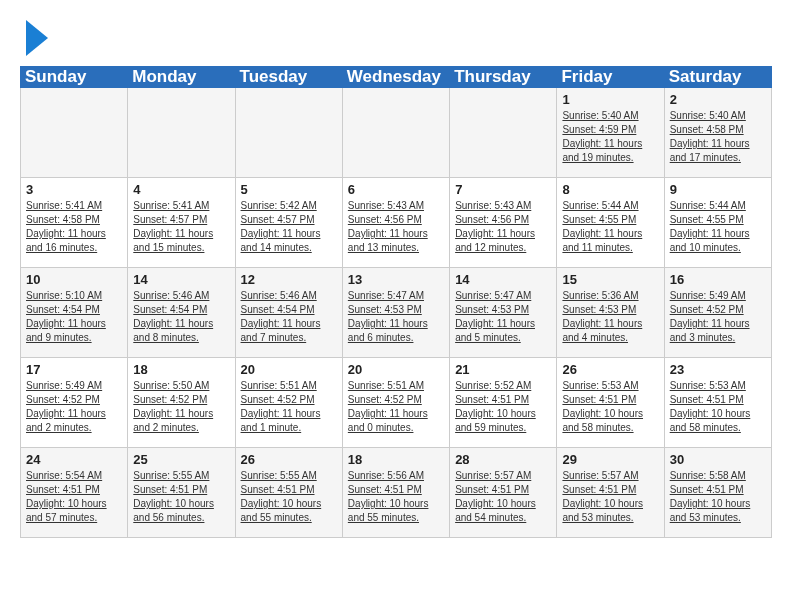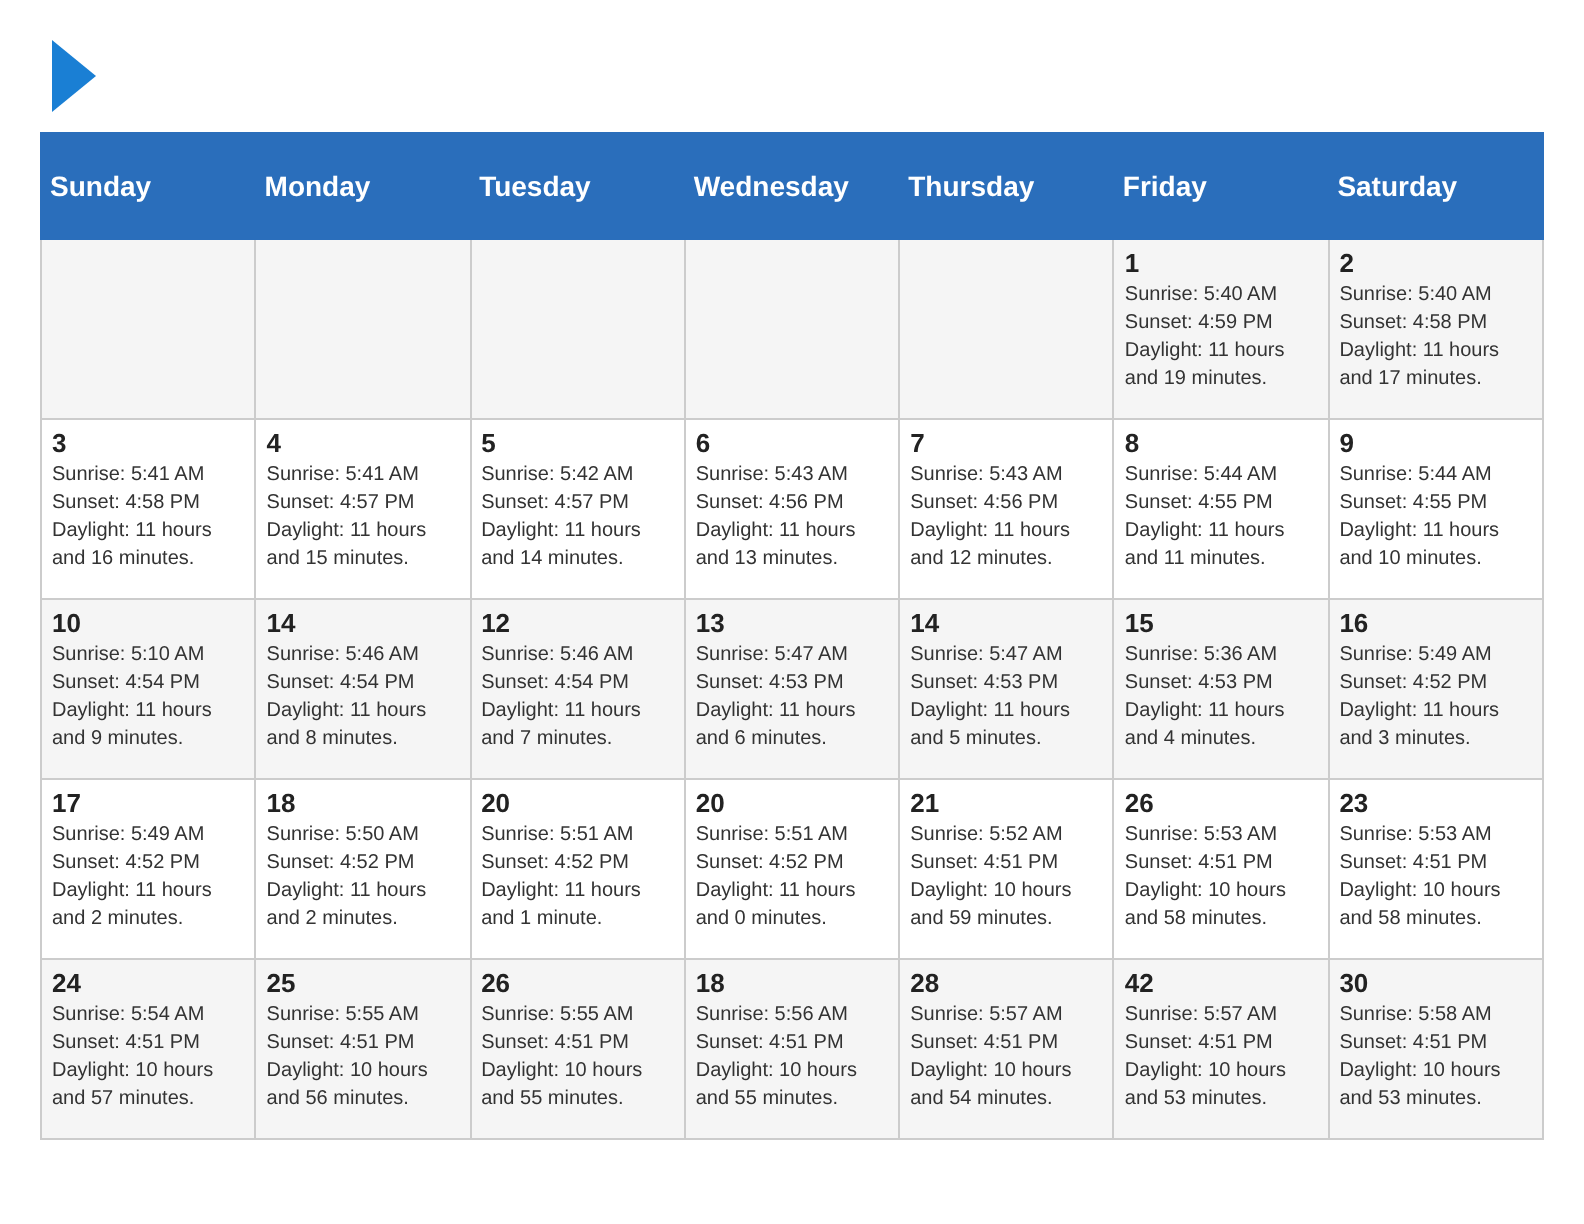--- a/index.html
+++ b/index.html
@@ -52,22 +52,22 @@
     table {
       width: 100%;
       border-collapse: collapse;
       table-layout: fixed;
     }
     thead tr {
       background-color: #2a6ebb;
       color: #fff;
     }
     thead th {
-      padding: 18px 4px;
-      font-size: 14px;
+      padding: 0 4px;
+      font-size: 17px;
       font-weight: bold;
       text-align: left;
       border: 1px solid #2a6ebb;
     }
     tbody tr {
       background: #fff;
     }
     tbody tr:nth-child(odd) {
       background: #f5f5f5;
     }
@@ -82,20 +82,21 @@
     .day-num {
       font-size: 13px;
       font-weight: bold;
       display: block;
       margin-bottom: 2px;
     }
     .cell-info {
       font-size: 10px;
       line-height: 1.4;
       color: #333;
+      text-decoration: underline;
     }
   </style>
 </head>
 <body>
 
 <div class="header">
   <div class="logo">
     <div class="logo-text">
       <span class="general"></span>
       <span class="blue"></span>
@@ -325,21 +326,21 @@
 and 55 minutes.</div>
         </td>
         <td>
           <span class="day-num">28</span>
           <div class="cell-info">Sunrise: 5:57 AM
 Sunset: 4:51 PM
 Daylight: 10 hours
 and 54 minutes.</div>
         </td>
         <td>
-          <span class="day-num">42</span>
+          <span class="day-num">29</span>
           <div class="cell-info">Sunrise: 5:57 AM
 Sunset: 4:51 PM
 Daylight: 10 hours
 and 53 minutes.</div>
         </td>
         <td>
           <span class="day-num">30</span>
           <div class="cell-info">Sunrise: 5:58 AM
 Sunset: 4:51 PM
 Daylight: 10 hours

